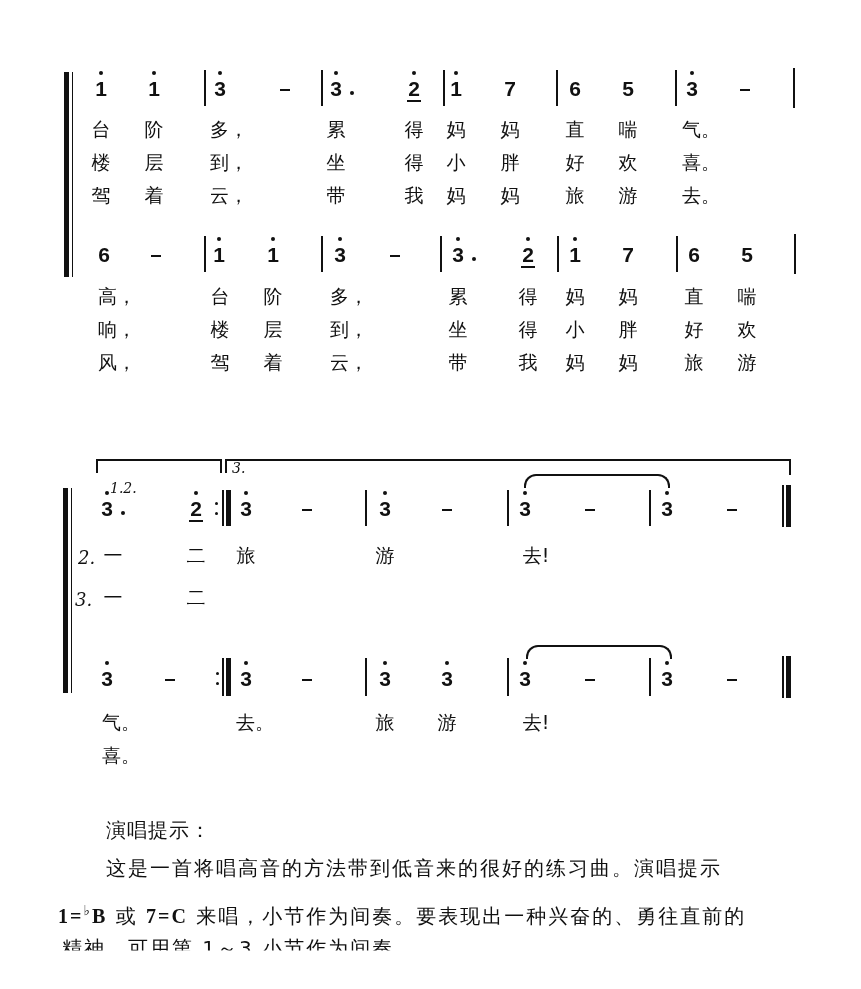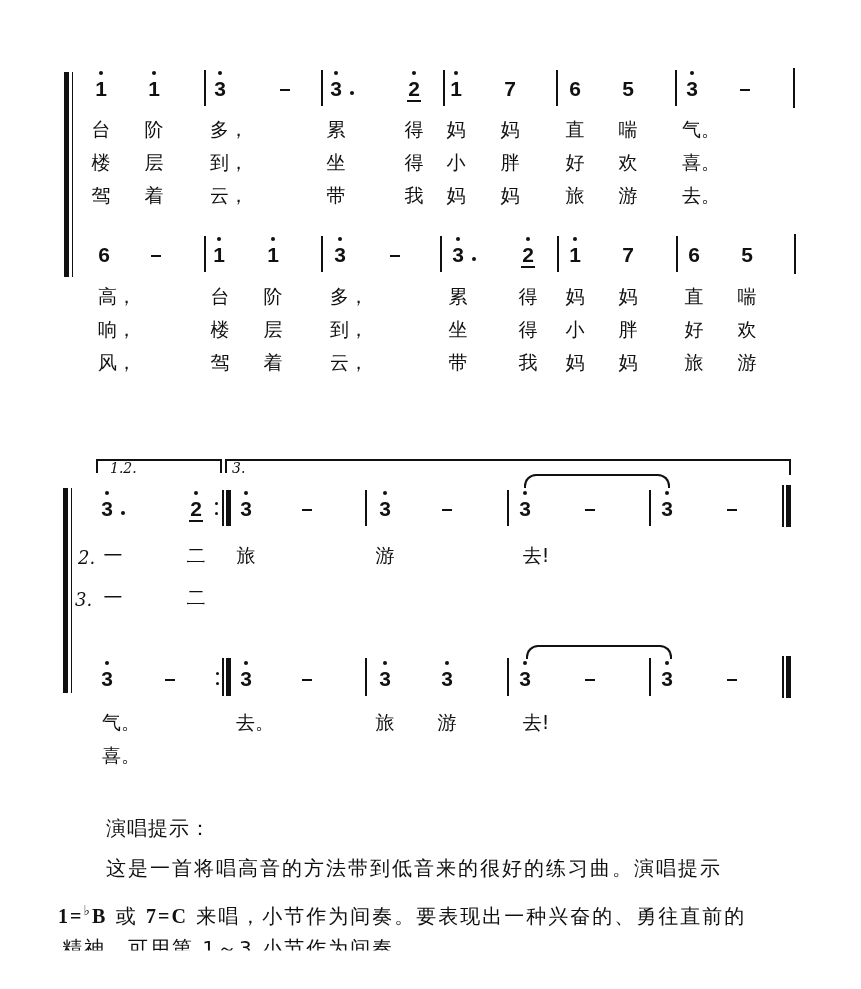--- a/index.html
+++ b/index.html
@@ -22,21 +22,21 @@
   .brace { position:absolute; width:5px; background:#111; }
   .brace-thin { position:absolute; width:1px; background:#111; }
   .volta { position:absolute; border-top:2px solid #111; border-left:2px solid #111; height:12px; }
   .volta-label { position:absolute; font-family:"DejaVu Serif", serif; font-style:italic; font-size:14px; }
   .slur { position:absolute; border:2px solid #111; border-bottom:none; border-radius:12px 12px 0 0; height:12px; }
   .repeat-dots { position:absolute; width:3px; }
   .repeat-dots::before, .repeat-dots::after { content:""; position:absolute; left:0; width:3px; height:3px; background:#111; border-radius:50%; }
   .repeat-dots::before { top:0; } .repeat-dots::after { top:10px; }
   .text { position:absolute; font-family:"DejaVu Sans", sans-serif; font-size:20px; line-height:24px; letter-spacing:2px; white-space:nowrap; }
   .text b { font-family:"Liberation Serif", serif; font-weight:bold; }
-  .heading { font-size:20px; letter-spacing:1px;font-family:Liberation Mono, monospace; }
+  .heading { font-size:20px; letter-spacing:1px; }
 </style>
 </head>
 <body>
 
 <div class="brace" style="left:64px;top:72px;height:205px;"></div>
 <div class="brace-thin" style="left:72px;top:72px;height:205px;"></div>
 
 <div id="sys1">
 
   <div class="bar" style="left:204px;top:70px;height:36px;"></div>
@@ -55,21 +55,21 @@
   <div class="bar" style="left:676px;top:236px;height:36px;"></div>
   <div class="bar" style="left:794px;top:234px;height:40px;"></div>
 </div>
 
 <div class="brace" style="left:63px;top:488px;height:205px;"></div>
 <div class="brace-thin" style="left:71px;top:488px;height:205px;"></div>
 
 <div id="sys3">
   <div class="volta" style="left:96px;top:459px;width:124px;"></div>
   <div class="abs" style="left:220px;top:459px;width:2px;height:14px;background:#111;"></div>
-  <span class="volta-label" style="left:110px;top:460px;">1.2.</span>
+  <span class="volta-label" style="left:110px;top:480px;">1.2.</span>
   <div class="volta" style="left:225px;top:459px;width:564px;border-left:2px solid #111;"></div>
   <div class="abs" style="left:789px;top:459px;width:2px;height:16px;background:#111;"></div>
   <span class="volta-label" style="left:232px;top:460px;">3.</span>
 
   <div class="repeat-dots" style="left:215px;top:502px;"></div>
   <div class="bar" style="left:222px;top:490px;height:36px;"></div>
   <div class="thick" style="left:226px;top:490px;height:36px;"></div>
   <div class="bar" style="left:365px;top:490px;height:36px;"></div>
   <div class="bar" style="left:507px;top:490px;height:36px;"></div>
   <div class="bar" style="left:649px;top:490px;height:36px;"></div>

